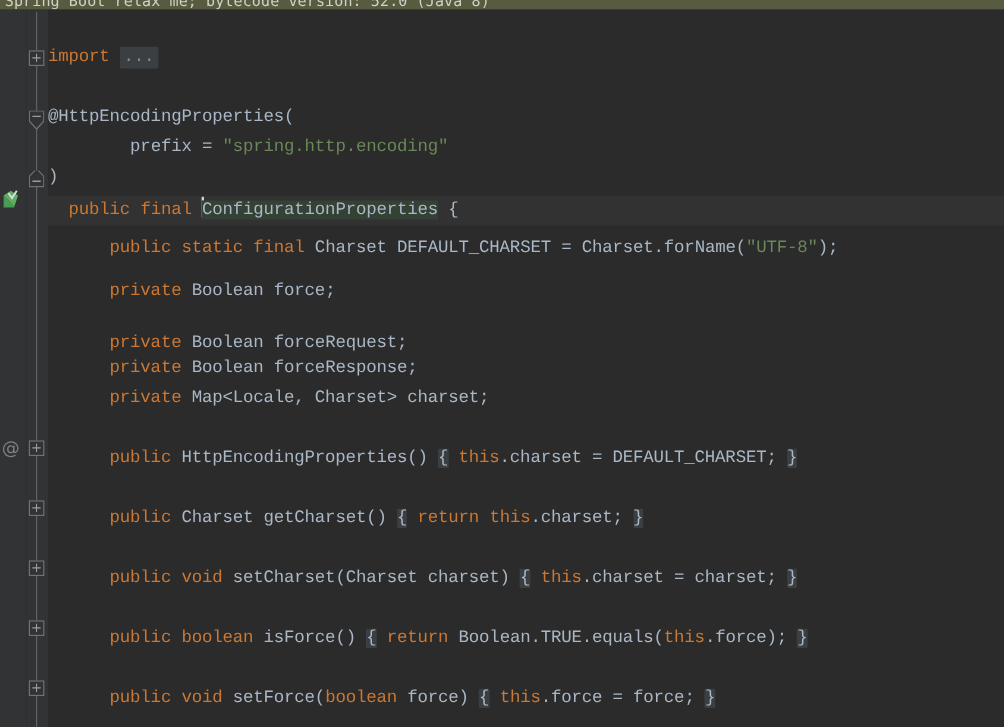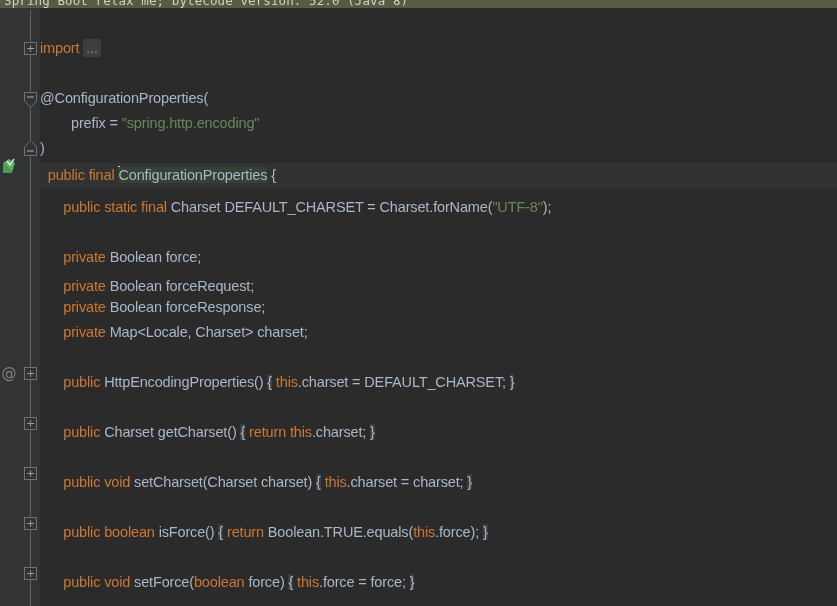--- a/index.html
+++ b/index.html
@@ -116,21 +116,21 @@
     height: 598px;
     background: #2b2b2b;
     overflow: hidden;
   }
   .code-line {
     position: absolute;
     left: 0;
     height: 25px;
     line-height: 25px;
     white-space: pre;
-    font-family: Liberation Sans, sans-serif;
+    font-family: Liberation Mono, monospace;
     font-size: 14.5px;
     letter-spacing: -0.15px;
     color: #a9b7c6;
   }
 
   
   .kw       { color: #cc7832; }
   .str      { color: #6a8759; }
   .plain    { color: #a9b7c6; }
   .cls      { color: #a9b7c6; }
@@ -226,32 +226,32 @@
   <div class="fold-box" style="top:467px;">+</div>
   <div class="fold-box" style="top:517px;">+</div>
   <div class="fold-box" style="top:567px;">+</div>
 
   <div id="code-surface">
 
     <div id="caret-row-highlight" style="top:155px;"></div>
 
     <div class="code-line" style="top:28px;"><span class="kw">import</span><span class="plain"> </span><span class="folded">...</span></div>
 
-    <div class="code-line" style="top:78px;"><span class="plain">@ConfigurationProperties(</span></div>
+    <div class="code-line" style="top:78px;"><span class="plain">@HttpEncodingProperties(</span></div>
 
     <div class="code-line" style="top:103px;"><span class="plain">        </span><span class="plain">prefix</span><span class="plain"> </span><span class="plain">=</span><span class="plain"> </span><span class="str">"spring.http.encoding"</span></div>
 
     <div class="code-line" style="top:128px;"><span class="plain">)</span></div>
 
     <div class="code-line" style="top:155px;"><span class="plain">  </span><span class="kw">public</span><span class="plain"> </span><span class="kw">final</span><span class="plain"> </span><span class="caret"></span><span class="caret-hl">ConfigurationProperties</span><span class="plain"> </span><span class="plain">{</span></div>
 
     <div class="code-line" style="top:187px;"><span class="plain">      </span><span class="kw">public</span><span class="plain"> </span><span class="kw">static</span><span class="plain"> </span><span class="kw">final</span><span class="plain"> </span><span class="cls">Charset</span><span class="plain"> </span><span class="plain">DEFAULT_CHARSET</span><span class="plain"> </span><span class="plain">=</span><span class="plain"> </span><span class="plain">Charset.forName(</span><span class="str">"UTF-8"</span><span class="plain">);</span></div>
 
 
-    <div class="code-line" style="top:237px;text-align:center;"><span class="plain">      </span><span class="kw">private</span><span class="plain"> </span><span class="cls">Boolean</span><span class="plain"> </span><span class="plain">force</span><span class="plain">;</span></div>
+    <div class="code-line" style="top:223px;text-align:center;"><span class="plain">      </span><span class="kw">private</span><span class="plain"> </span><span class="cls">Boolean</span><span class="plain"> </span><span class="plain">force</span><span class="plain">;</span></div>
 
     <div class="code-line" style="top:250px;margin-top:16px;"><span class="plain">      </span><span class="kw">private</span><span class="plain"> </span><span class="cls">Boolean</span><span class="plain"> </span><span class="plain">forceRequest</span><span class="plain">;</span></div>
 
     <div class="code-line" style="top:287px;"><span class="plain">      </span><span class="kw">private</span><span class="plain"> </span><span class="cls">Boolean</span><span class="plain"> </span><span class="plain">forceResponse</span><span class="plain">;</span></div>
 
     <div class="code-line" style="top:312px;"><span class="plain">      </span><span class="kw">private</span><span class="plain"> </span><span class="cls">Map&lt;Locale, Charset&gt;</span><span class="plain"> </span><span class="plain">charset</span><span class="plain">;</span></div>
 
     <div class="code-line" style="top:362px;"><span class="plain">      </span><span class="kw">public</span><span class="plain"> </span><span class="plain">HttpEncodingProperties()</span><span class="plain"> </span><span class="foldbrace plain">{</span><span class="plain"> </span><span class="kw">this</span><span class="plain">.charset = </span><span class="plain">DEFAULT_CHARSET</span><span class="plain">;</span><span class="plain"> </span><span class="foldbrace plain">}</span></div>
 
     <div class="code-line" style="top:412px;"><span class="plain">      </span><span class="kw">public</span><span class="plain"> </span><span class="cls">Charset</span><span class="plain"> </span><span class="plain">getCharset()</span><span class="plain"> </span><span class="foldbrace plain">{</span><span class="plain"> </span><span class="kw">return</span><span class="plain"> </span><span class="kw">this</span><span class="plain">.charset;</span><span class="plain"> </span><span class="foldbrace plain">}</span></div>

